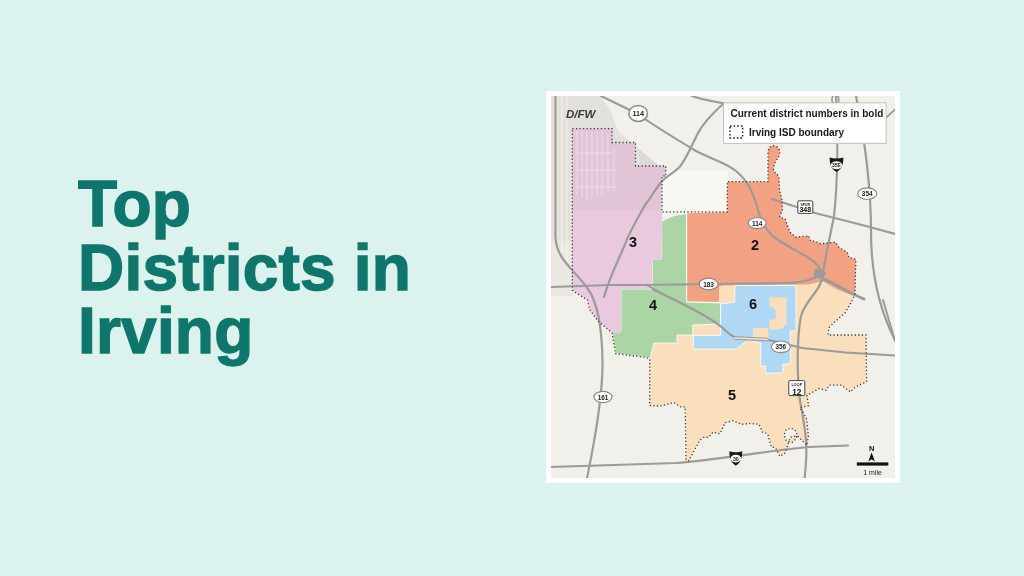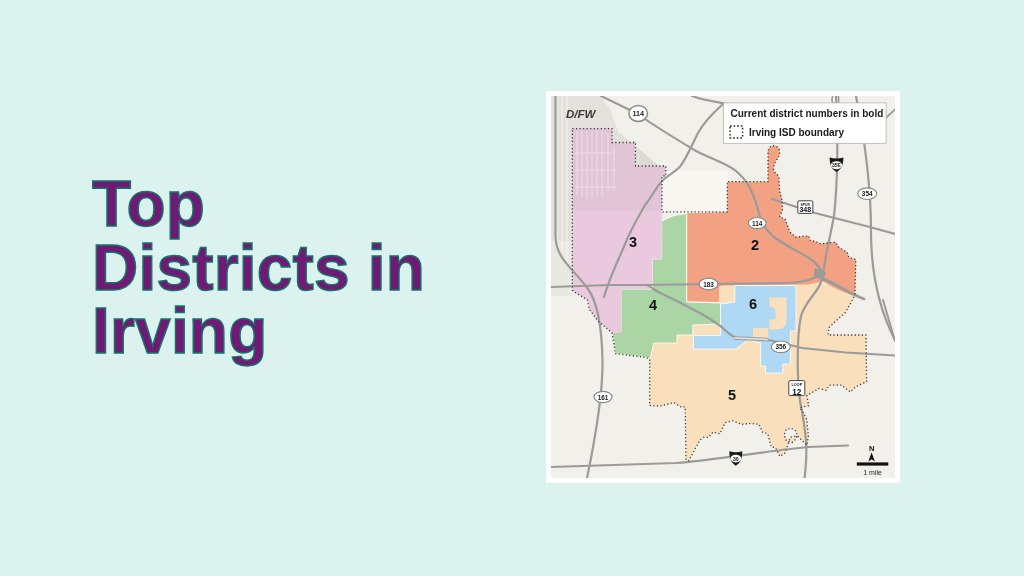--- a/index.html
+++ b/index.html
@@ -1,18 +1,18 @@
 <!DOCTYPE html>
 <html><head>
 <meta charset="utf-8">
 <style>
   html,body{margin:0;padding:0;}
   body{width:1024px;height:576px;background:#dcf2ee;overflow:hidden;position:relative;
        font-family:"Liberation Sans",sans-serif;}
-  .title{position:absolute;left:92px;top:173px;color:#701a75;font-weight:bold;
+  .title{position:absolute;left:78px;top:173px;color:#0f766e;font-weight:bold;
          font-size:64px;line-height:63.5px;letter-spacing:0.2px;-webkit-text-stroke:1.4px #107869;}
   svg text{font-family:"Liberation Sans",sans-serif;}
 </style>
 </head>
 <body>
 
 <div class="title">Top<br>Districts in<br>Irving</div>
 
 <svg style="position:absolute;left:546px;top:91px" width="354" height="392" viewBox="0 0 354 392">
   <defs>

